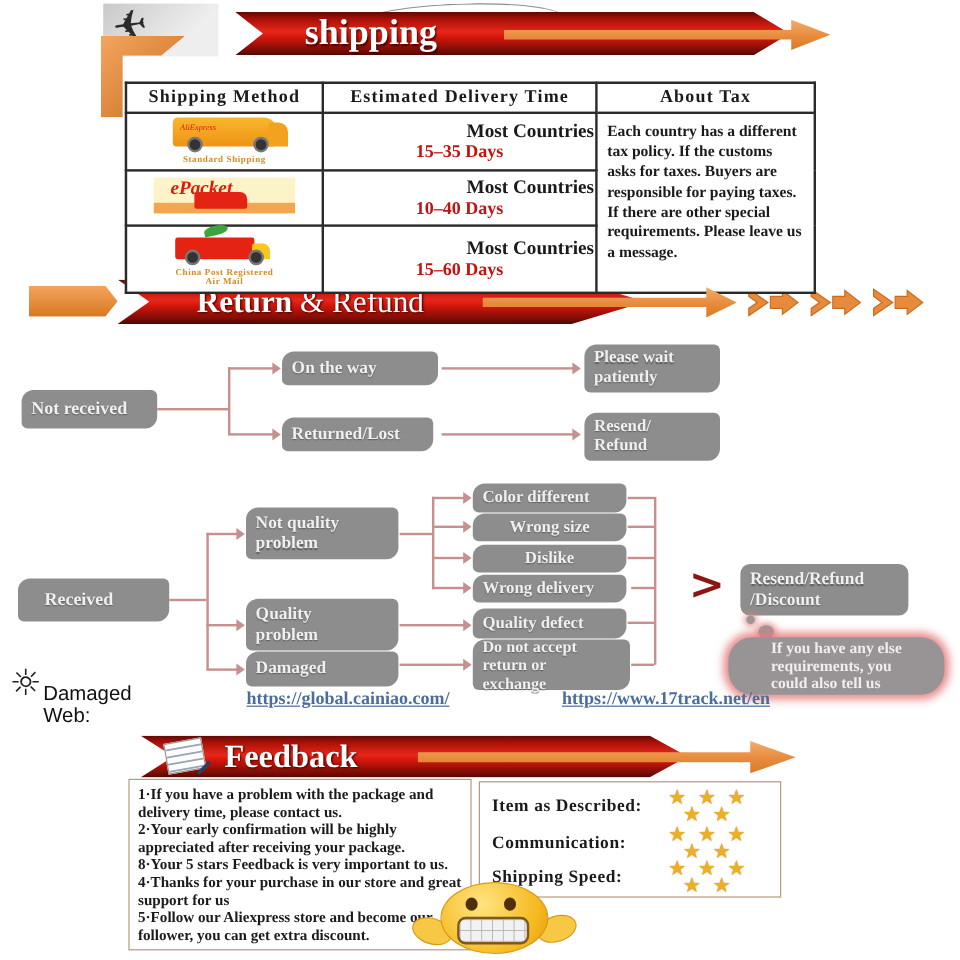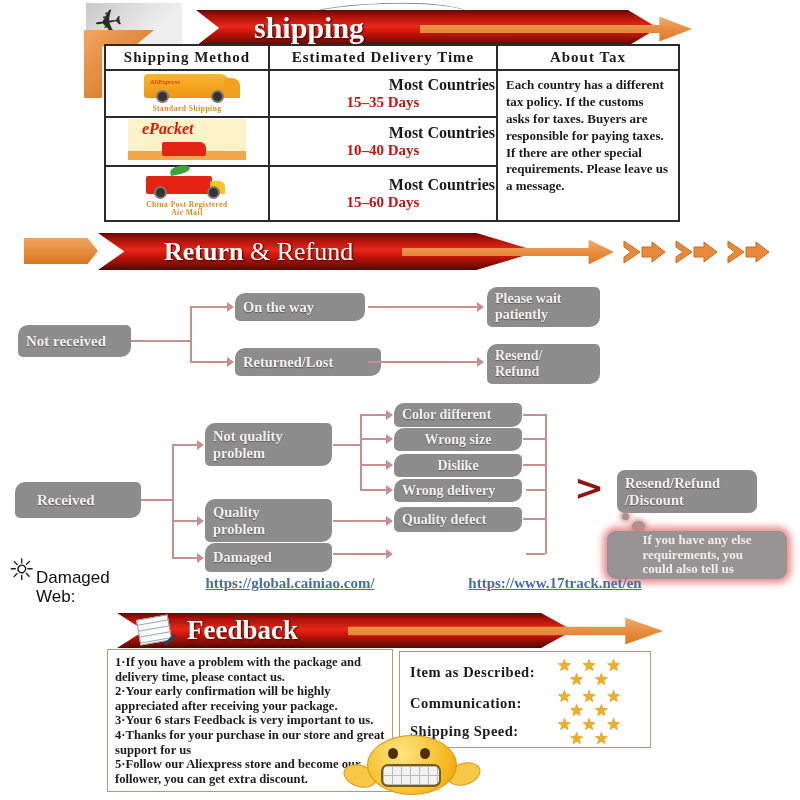--- a/index.html
+++ b/index.html
@@ -11,55 +11,55 @@
   
   .banner{background:linear-gradient(180deg,#5e0a05 0%,#a81007 16%,#e8271a 46%,#d0150b 60%,#7c0d06 88%,#4f0803 100%);
           display:flex;align-items:center;color:#fff;font-weight:bold;}
   .banner .btxt{text-shadow:1px 1px 2px #3a0400;}
   .oarrow{background:linear-gradient(180deg,#f6b272 0%,#e78a3c 55%,#d9771f 100%);
           clip-path:polygon(0 37%,88% 37%,88% 8%,100% 50%,88% 92%,88% 63%,0 63%);}
   .orect{background:linear-gradient(180deg,#f3a55f,#d9771f);clip-path:polygon(0 0,86% 0,100% 50%,86% 100%,0 100%);}
   .ocorner{background:linear-gradient(135deg,#f3a55f,#c96d1d);}
 
   
-  table.ship{border-collapse:collapse;background:#a3a3a3;}
+  table.ship{border-collapse:collapse;background:#a3a3a3;margin-top:24px;}
   table.ship th,table.ship td{border:2px solid #2a2a2a;text-align:center;vertical-align:middle;background:#fff;}
   table.ship th{font-size:15px;letter-spacing:1px;padding:3px 2px;font-weight:bold;}
   .mc{font-size:16px;font-weight:bold;text-align:right;}
   .days{font-size:15px;font-weight:bold;color:#c11i;}
   .days{color:#c21310;}
   .taxcell{font-size:13px;font-weight:bold;text-align:left !important;padding:6px 8px;line-height:1.3;}
 
   
   .van{position:relative;width:86px;height:24px;background:linear-gradient(180deg,#f8b62d,#ef9416);border-radius:4px 10px 3px 3px;}
   .van .cab{position:absolute;right:-10px;top:4px;width:16px;height:20px;background:#f2a21e;border-radius:2px 8px 0 0;}
   .van .label{position:absolute;left:6px;top:4px;font-size:7px;font-weight:normal;color:#d81f12;font-style:italic;}
   .wheel{position:absolute;bottom:-5px;width:9px;height:9px;background:#333;border-radius:50%;border:2px solid #777;}
   .caption{font-size:7.5px;font-weight:bold;color:#d98a20;letter-spacing:.5px;line-height:1.1;}
-  .epk{width:118px;height:41px;background:#fdf3c9;position:relative;overflow:hidden;}
+  .epk{width:118px;height:30px;background:#fdf3c9;position:relative;overflow:hidden;}
   .epk .etxt{font-size:16px;font-weight:bold;color:#e01808;font-style:italic;position:absolute;top:1px;left:14px;}
   .epk .strip{position:absolute;bottom:0;left:0;right:0;height:9px;background:#f2a64e;}
   .epk .rvan{position:absolute;bottom:4px;left:34px;width:44px;height:14px;background:#e42313;border-radius:2px 6px 2px 2px;}
   .cpt .rtruck{position:relative;width:66px;height:18px;background:#e42313;border-radius:2px;}
   .cpt .ycab{position:absolute;right:-13px;bottom:0;width:15px;height:13px;background:#f8c61e;border-radius:2px 6px 0 0;}
   .cpt .leaf{position:absolute;top:-10px;left:24px;width:20px;height:8px;background:#3aa53a;border-radius:50% 50% 50% 0;transform:rotate(-12deg);}
 
   
   .fbox{position:absolute;background:#8e8d8d;color:#f2efef;font-weight:bold;
         border-radius:10px 5px 10px 5px;display:flex;align-items:center;padding:2px 8px;
         font-size:14.5px;line-height:1.12;text-shadow:0 1px 1px #5c5c5c;box-sizing:border-box;}
   .hline{position:absolute;height:2px;background:#c5908e;}
   .vline{position:absolute;width:2px;background:#c5908e;}
   .harrow{position:absolute;height:2px;background:#c5908e;}
   .harrow::after{content:"";position:absolute;right:-6px;top:-4px;border-left:7px solid #c5908e;
                  border-top:5px solid transparent;border-bottom:5px solid transparent;}
   .gt{position:absolute;font-size:36px;font-weight:bold;color:#8c1610;font-family:"DejaVu Serif",serif;}
 
   .bdot{position:absolute;background:#9a9797;border-radius:50%;box-shadow:0 0 5px 2px rgba(228,130,130,.85);}
-  .cloud{position:absolute;background:#989495;border-radius:9px;box-shadow:0 0 7px 4px rgba(228,125,125,.9);
+  .cloud{position:absolute;background:#989495;border-radius:20px;box-shadow:0 0 7px 4px rgba(228,125,125,.9);
          color:#f3ecec;font-size:13px;font-weight:bold;display:flex;align-items:center;justify-content:center;
          text-align:left;line-height:1.15;}
 
   
   .sun{font-family:"DejaVu Sans",sans-serif;font-size:30px;color:#222;}
   .tracklbl{font-family:"Liberation Sans","DejaVu Sans",sans-serif;font-size:17px;color:#111;line-height:1.12;}
   .link{font-size:15px;font-weight:bold;color:#4a6d9c;text-decoration:underline;text-align:center;display:block;}
 
   
   .fb-box{position:absolute;background:#fff;border:1.6px solid #b59a78;box-sizing:border-box;}
@@ -180,21 +180,21 @@
   </svg>
   <svg class="minarrow" style="left:726px;top:239px;" width="44" height="26">
     <polygon points="2,2 18,13 2,24 2,18 9,13 2,8" fill="#e78a3c" stroke="#c96d1d"></polygon>
     <polygon points="20,8 30,8 30,3 43,13 30,23 30,18 20,18" fill="#e78a3c" stroke="#c96d1d"></polygon>
   </svg>
 
   <div class="fbox" style="left:18px;top:325px;width:113px;height:32px;font-size:15px;">Not received</div>
   <div class="fbox" style="left:235px;top:293px;width:130px;height:28px;">On the way</div>
   <div class="fbox ml" style="left:487px;top:287px;width:113px;height:40px;font-size:14px;">Please wait
 patiently</div>
-  <div class="fbox" style="left:235px;top:348px;width:146px;height:28px;">Returned/Lost</div>
+  <div class="fbox" style="left:235px;top:348px;width:126px;height:28px;">Returned/Lost</div>
   <div class="fbox ml" style="left:487px;top:344px;width:113px;height:40px;font-size:14px;">Resend/
 Refund</div>
 
   <div class="hline" style="left:131px;top:340px;width:60px;"></div>
   <div class="vline" style="left:190px;top:306px;height:56px;"></div>
   <div class="harrow" style="left:190px;top:306px;width:38px;"></div>
   <div class="harrow" style="left:190px;top:361px;width:38px;"></div>
   <div class="harrow" style="left:368px;top:306px;width:110px;"></div>
   <div class="harrow" style="left:368px;top:361px;width:110px;"></div>
 
@@ -203,20 +203,23 @@
 problem</div>
   <div class="fbox ml" style="left:205px;top:499px;width:127px;height:43px;">Quality
 problem</div>
   <div class="fbox" style="left:205px;top:543px;width:127px;height:29px;">Damaged</div>
 
   <div class="fbox" style="left:394px;top:403px;width:128px;height:24px;font-size:14px;">Color different</div>
   <div class="fbox" style="left:394px;top:428px;width:128px;height:23px;font-size:14px;justify-content:center;">Wrong size</div>
   <div class="fbox" style="left:394px;top:454px;width:128px;height:23px;font-size:14px;justify-content:center;">Dislike</div>
   <div class="fbox" style="left:394px;top:479px;width:128px;height:23px;font-size:14px;">Wrong delivery</div>
   <div class="fbox" style="left:394px;top:507px;width:128px;height:25px;font-size:14px;">Quality defect</div>
+  <div class="fbox ml" style="left:394px;top:533px;width:131px;height:42px;font-size:13.5px;">Do not accept
+return or
+exchange</div>
 
   <div class="hline" style="left:141px;top:499px;width:31px;"></div>
   <div class="vline" style="left:172px;top:444px;height:114px;"></div>
   <div class="harrow" style="left:172px;top:444px;width:26px;"></div>
   <div class="harrow" style="left:172px;top:520px;width:26px;"></div>
   <div class="harrow" style="left:172px;top:557px;width:26px;"></div>
 
   <div class="hline" style="left:333px;top:444px;width:28px;"></div>
   <div class="vline" style="left:360px;top:414px;height:77px;"></div>
   <div class="harrow" style="left:360px;top:414px;width:27px;"></div>
@@ -255,21 +258,21 @@
   </div>
   <div class="memo" style="left:138px;top:617px;z-index:3;">
       <span class="pen"></span>
     </div>
   <div class="abs oarrow" style="left:348px;top:615px;width:315px;height:32px;z-index:3;"></div>
 
   <div class="fb-box" style="left:107px;top:649px;width:286px;height:143px;">
     <div class="notes">
       <div>1·If you have a problem with the package and delivery time, please contact us.</div>
       <div>2·Your early confirmation will be highly appreciated after receiving your package.</div>
-      <div>3·Your 6 stars Feedback is very important to us.</div>
+      <div>8·Your 5 stars Feedback is very important to us.</div>
       <div>4·Thanks for your purchase in our store and great support for us</div>
       <div>5·Follow our Aliexpress store and become our follower, you can get extra discount.</div>
     </div>
   </div>
 
   <div class="fb-box" style="left:399px;top:651px;width:252px;height:97px;">
     <div class="rating-row" style="top:7px;">
       <span class="rlabel">Item as Described:</span>
       <span class="stars"><span class="r1">★ ★ ★</span><br><span class="r2">★ ★</span></span>
     </div>

